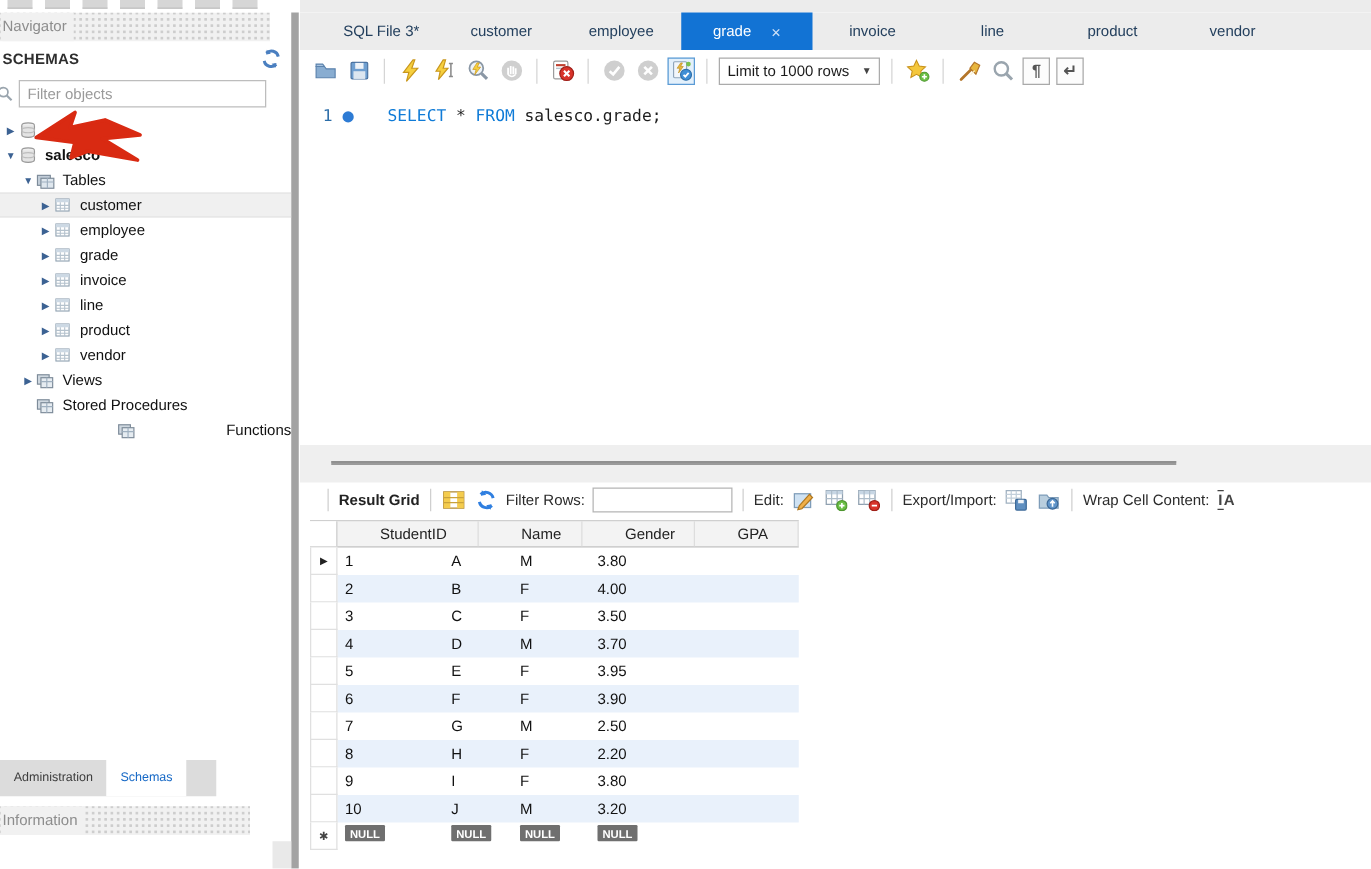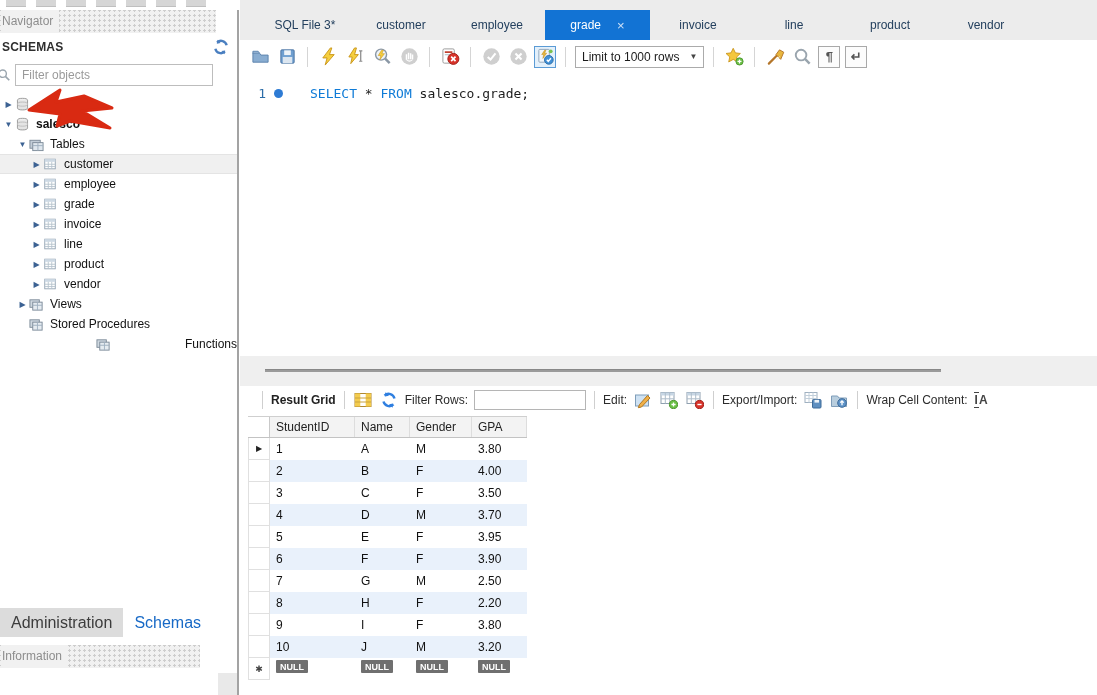--- a/index.html
+++ b/index.html
@@ -7,21 +7,21 @@
   .app {
     position:relative; width:1097px; height:695px; overflow:hidden;
     font-family:"Liberation Sans", sans-serif; font-size:12px; color:#222; background:#fff;
   }
   
   .top-blobs { position:absolute; top:0; left:0; width:240px; height:10px; background:#fff; }
   .top-blobs .blob { position:absolute; top:0; width:20px; height:7px; background:#d6d6d6; border-bottom:1px solid #bfbfbf; }
   .top-grey { position:absolute; top:0; left:240px; right:0; height:10px; background:#ececec; }
 
   
-  .sidebar { position:absolute; top:10px; left:0; width:239px; bottom:0; background:#fff; border-right:2px solid #a3a3a3; overflow:hidden; }
+  .sidebar { position:absolute; top:10px; left:0; width:239px; bottom:0; background:#fff; border-right:6px solid #a3a3a3; overflow:hidden; }
   .panel-header {
     position:absolute; left:0; height:23px; background:#f1f1f1; color:#8d8d8d;
     line-height:23px; padding-left:2px; font-size:12px;
     background-image: radial-gradient(circle, #cdcdcd 1px, rgba(0,0,0,0) 1.1px);
     background-size:5px 5px; background-position:2px 3px;
   }
   .panel-header .ph-label { background:#f1f1f1; padding-right:6px; display:inline-block; height:23px; }
   .nav-header { top:0; width:216px; }
   .info-header { top:635px; width:200px; }
   .schemas-row { position:absolute; top:26px; left:0; right:6px; height:22px; display:flex; align-items:center; justify-content:space-between; padding-left:2px; }
@@ -34,21 +34,21 @@
   .filter-row input::placeholder { color:#9a9a9a; }
   .tree { position:absolute; top:84px; left:0; right:0; }
   .trow { height:20px; display:flex; align-items:center; cursor:default; }
   .trow.selected { background:#f0f0f0; border-top:1px solid #e4e4e4; border-bottom:1px solid #e4e4e4; }
   .trow .arrow { width:13px; text-align:center; font-size:8px; color:#3c6293; flex:0 0 13px; }
   .trow .ticon { width:17px; height:16px; flex:0 0 17px; display:inline-flex; align-items:center; }
   .trow .tlabel { padding-left:4px; color:#111; }
   .trow .tlabel.bold { font-weight:bold; }
   .red-arrow { position:absolute; top:76px; left:26px; width:88px; height:56px; pointer-events:none; }
   .bottom-tabs { position:absolute; top:598px; left:0; width:173px; height:29px; background:#dcdcdc; display:flex; }
-  .btab { padding:0 11px; line-height:29px; font-size:16px; color:#3c3c3c; }
+  .btab { padding:0 11px; line-height:29px; font-size:10px; color:#3c3c3c; }
   .btab.active { background:#fff; color:var(--schemas-tab-blue,#1769c6); }
   .corner { position:absolute; top:663px; left:218px; width:21px; height:32px; background:#e9e9e9; }
 
   
   .main { position:absolute; top:10px; left:240px; right:0; bottom:0; background:#fff; display:flex; flex-direction:column; }
   .tabbar { height:30px; background:#ececec; display:flex; flex:0 0 30px;padding-left:17px; }
   .tab { min-width:96px; text-align:center; line-height:30px; font-size:12px; color:#24405e; padding:0 4px; }
   .tab.active { background:var(--active-tab-blue,#1273d4); color:#fff; min-width:105px; display:flex; align-items:center; justify-content:center; gap:16px; line-height:normal; }
   .tab-close { color:#cfe2f7; font-size:13px; }
 
@@ -77,21 +77,21 @@
   .ricon { width:20px; height:20px; display:inline-flex; align-items:center; justify-content:center; }
   .ricon svg { width:18px; height:18px; }
   .filter-input { width:112px; height:20px; border:1px solid #b5b5b5; outline:none; font-size:12px; padding:0 4px; font-family:"Liberation Sans", sans-serif; }
   .wrap-glyph { font-size:12px; color:#444; font-weight:bold; letter-spacing:0; }
   .wrap-glyph .ibar { border-top:1px solid #444; border-bottom:1px solid #444; padding:0 1px; }
 
   .result-area { flex:1; position:relative; background:#fff; }
   .grid { position:absolute; top:2px; left:8px; }
   .grow { display:grid; grid-template-columns:22px 85px 55px 62px 55px; height:22px; }
   .grow .gc { display:flex; align-items:center; padding-left:6px; color:#111; }
-  .ghead { background:#f3f3f3; border-top:1px solid #cfcfcf; border-bottom:1px solid #c3c3c3; }
+  .ghead { background:#f3f3f3; border-top:1px solid #cfcfcf; border-bottom:1px solid #c3c3c3;gap:28px; }
   .ghead .gc { color:#222; border-right:1px solid #dddddd; }
   .ghead .gutter { border-right:1px solid #c9c9c9; }
   .gutter { background:#fff; border:1px solid #e0e0e0; border-top:none; display:flex; align-items:center; justify-content:center; padding-left:0 !important; }
   .ghead .gutter { border:none; border-right:1px solid #c9c9c9; }
   .row-marker { font-size:8px; color:#222; }
   .null-marker { font-size:9px; color:#444; }
   .grow.alt { background:var(--row-alt-blue,#e9f1fb); }
   .null-badge { display:inline-block; background:var(--null-badge-gray,#6f6f6f); color:#fff; font-size:9px; font-weight:bold; padding:1.5px 4px; border-radius:1px; line-height:1.15; }
 </style>
 </head>

